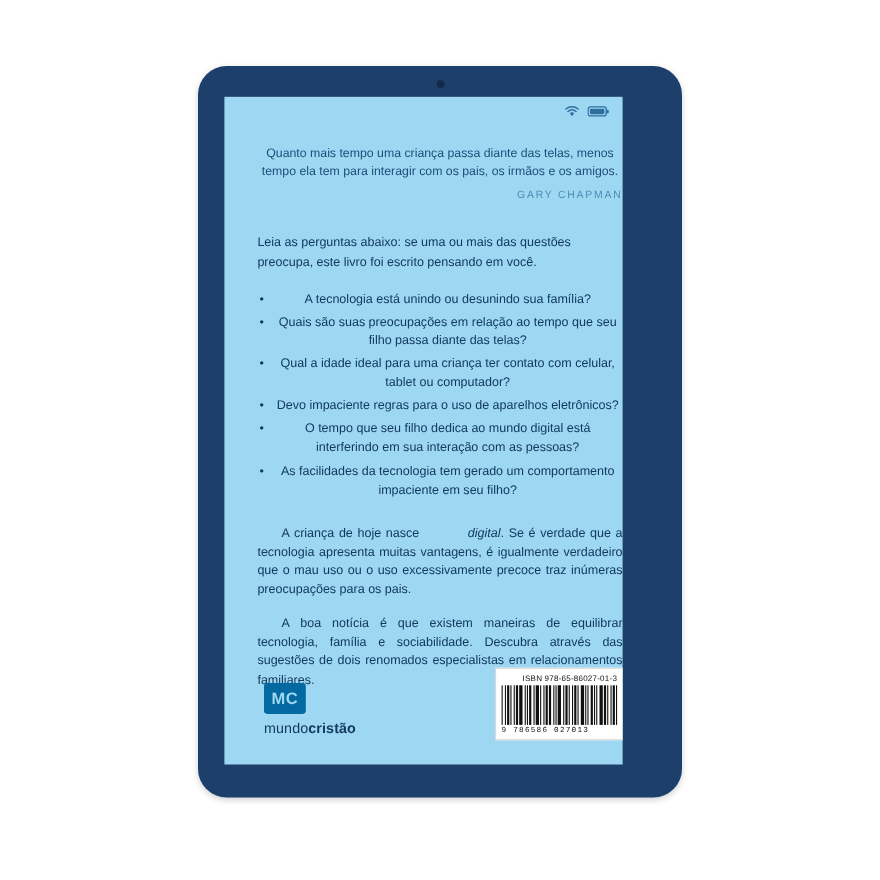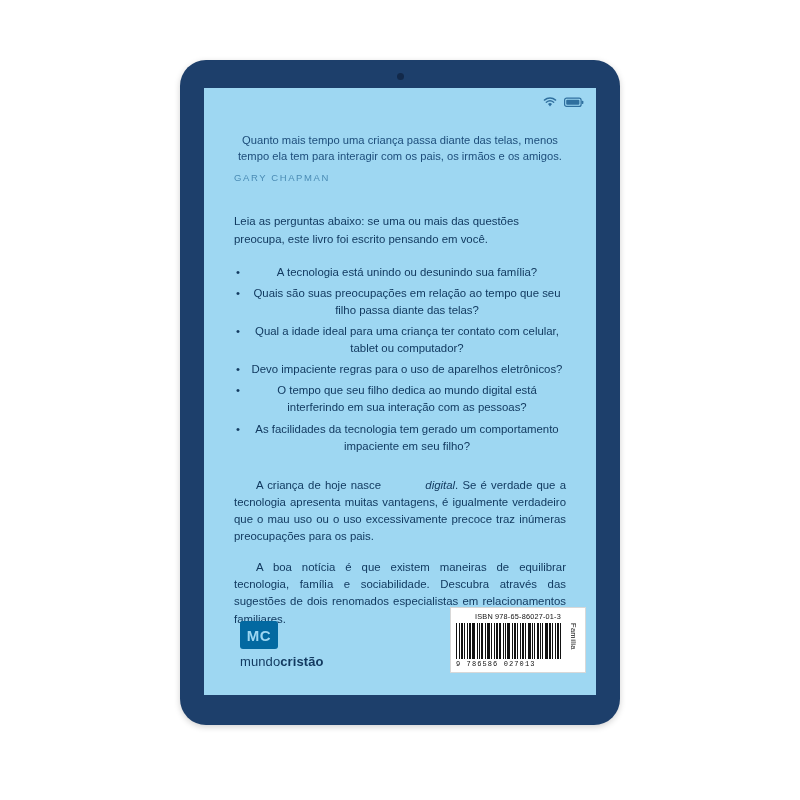--- a/index.html
+++ b/index.html
@@ -40,24 +40,25 @@
     margin-left: -3.5px;
     border-radius: 50%;
     background: #12294a;
   }
 
   
   .screen {
     position: absolute;
     left: 24px;
     top: 28px;
-    width: 392px;
+    width: 326px;
     height: 607px;
     background: #9ed7f2;
     overflow: hidden;
+    padding-left: 36px;
   }
 
   
   .statusbar {
     position: absolute;
     right: 12px;
     top: 8px;
     display: flex;
     align-items: center;
     gap: 7px;
@@ -80,21 +81,21 @@
 
   .quote {
     text-align: center;
     font-size: 11.2px;
     line-height: 1.45;
     color: #1d4d7a;
     margin: 0 4px;
   }
 
   .quote-author {
-    text-align: left;
+    text-align: right;
     font-size: 9.5px;
     letter-spacing: 1.6px;
     color: #4b8cb5;
     margin-top: 8px;
   }
 
   .intro {
     margin-top: 30px;
     font-size: 11.4px;
     line-height: 1.5;

